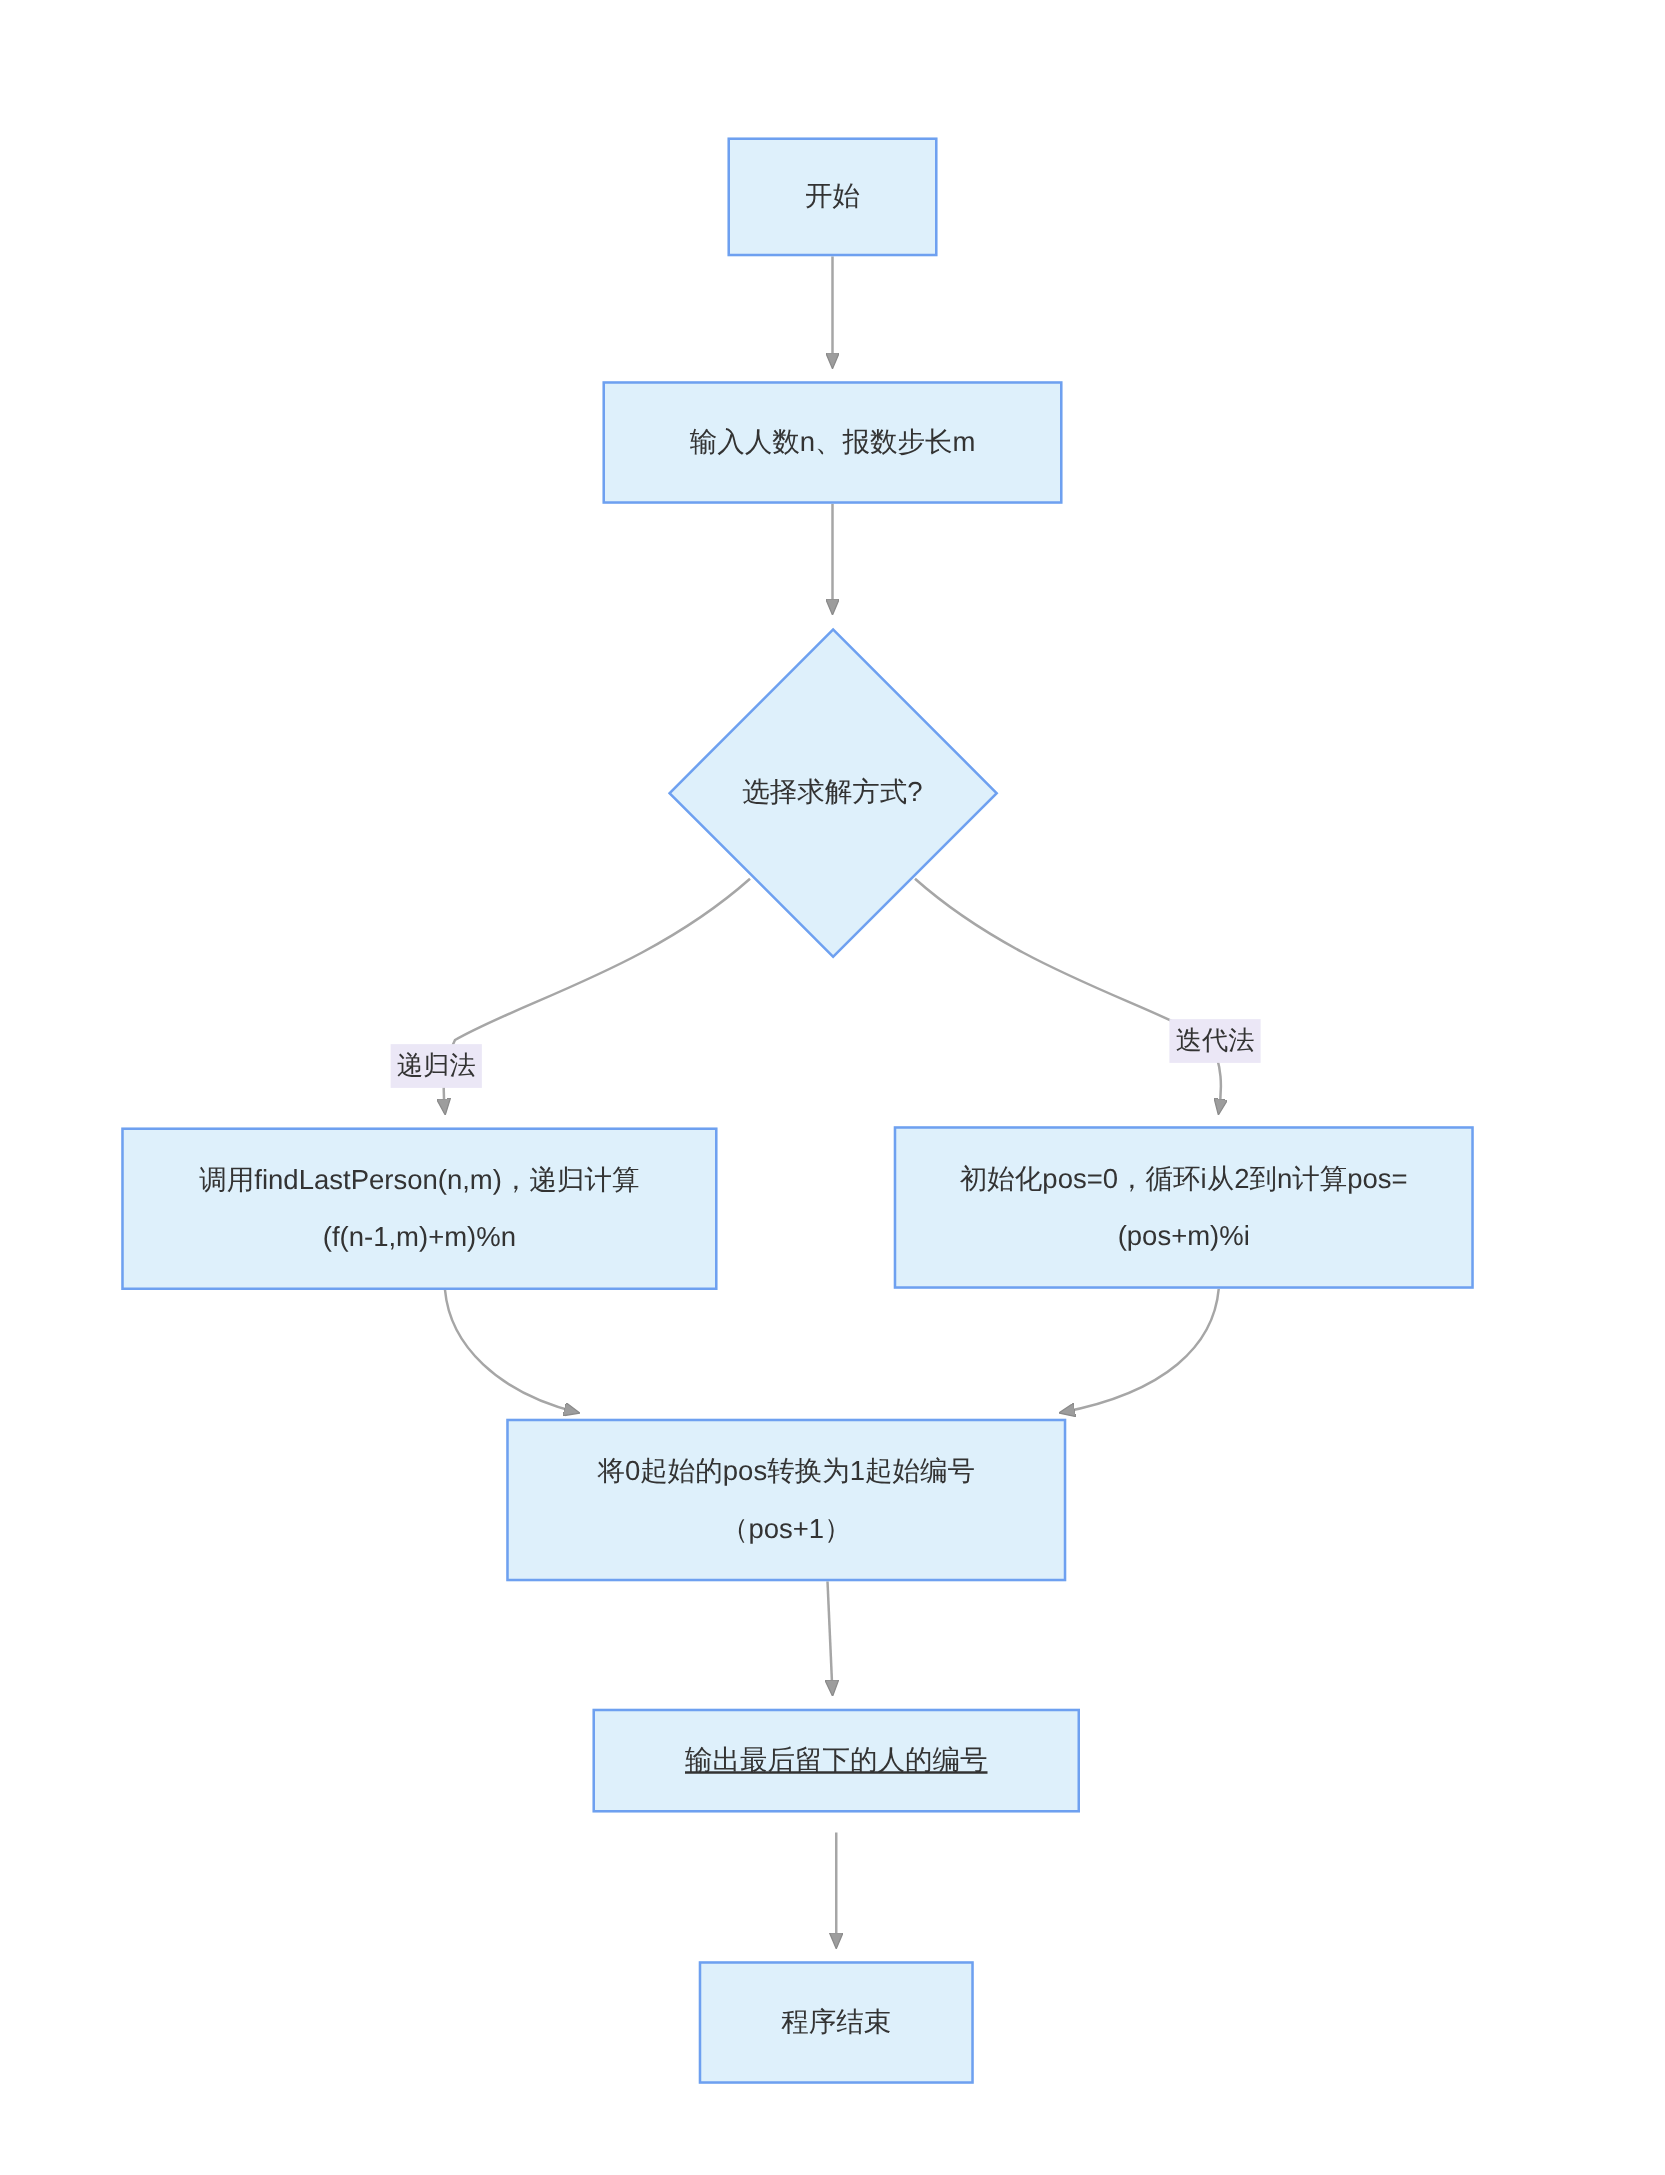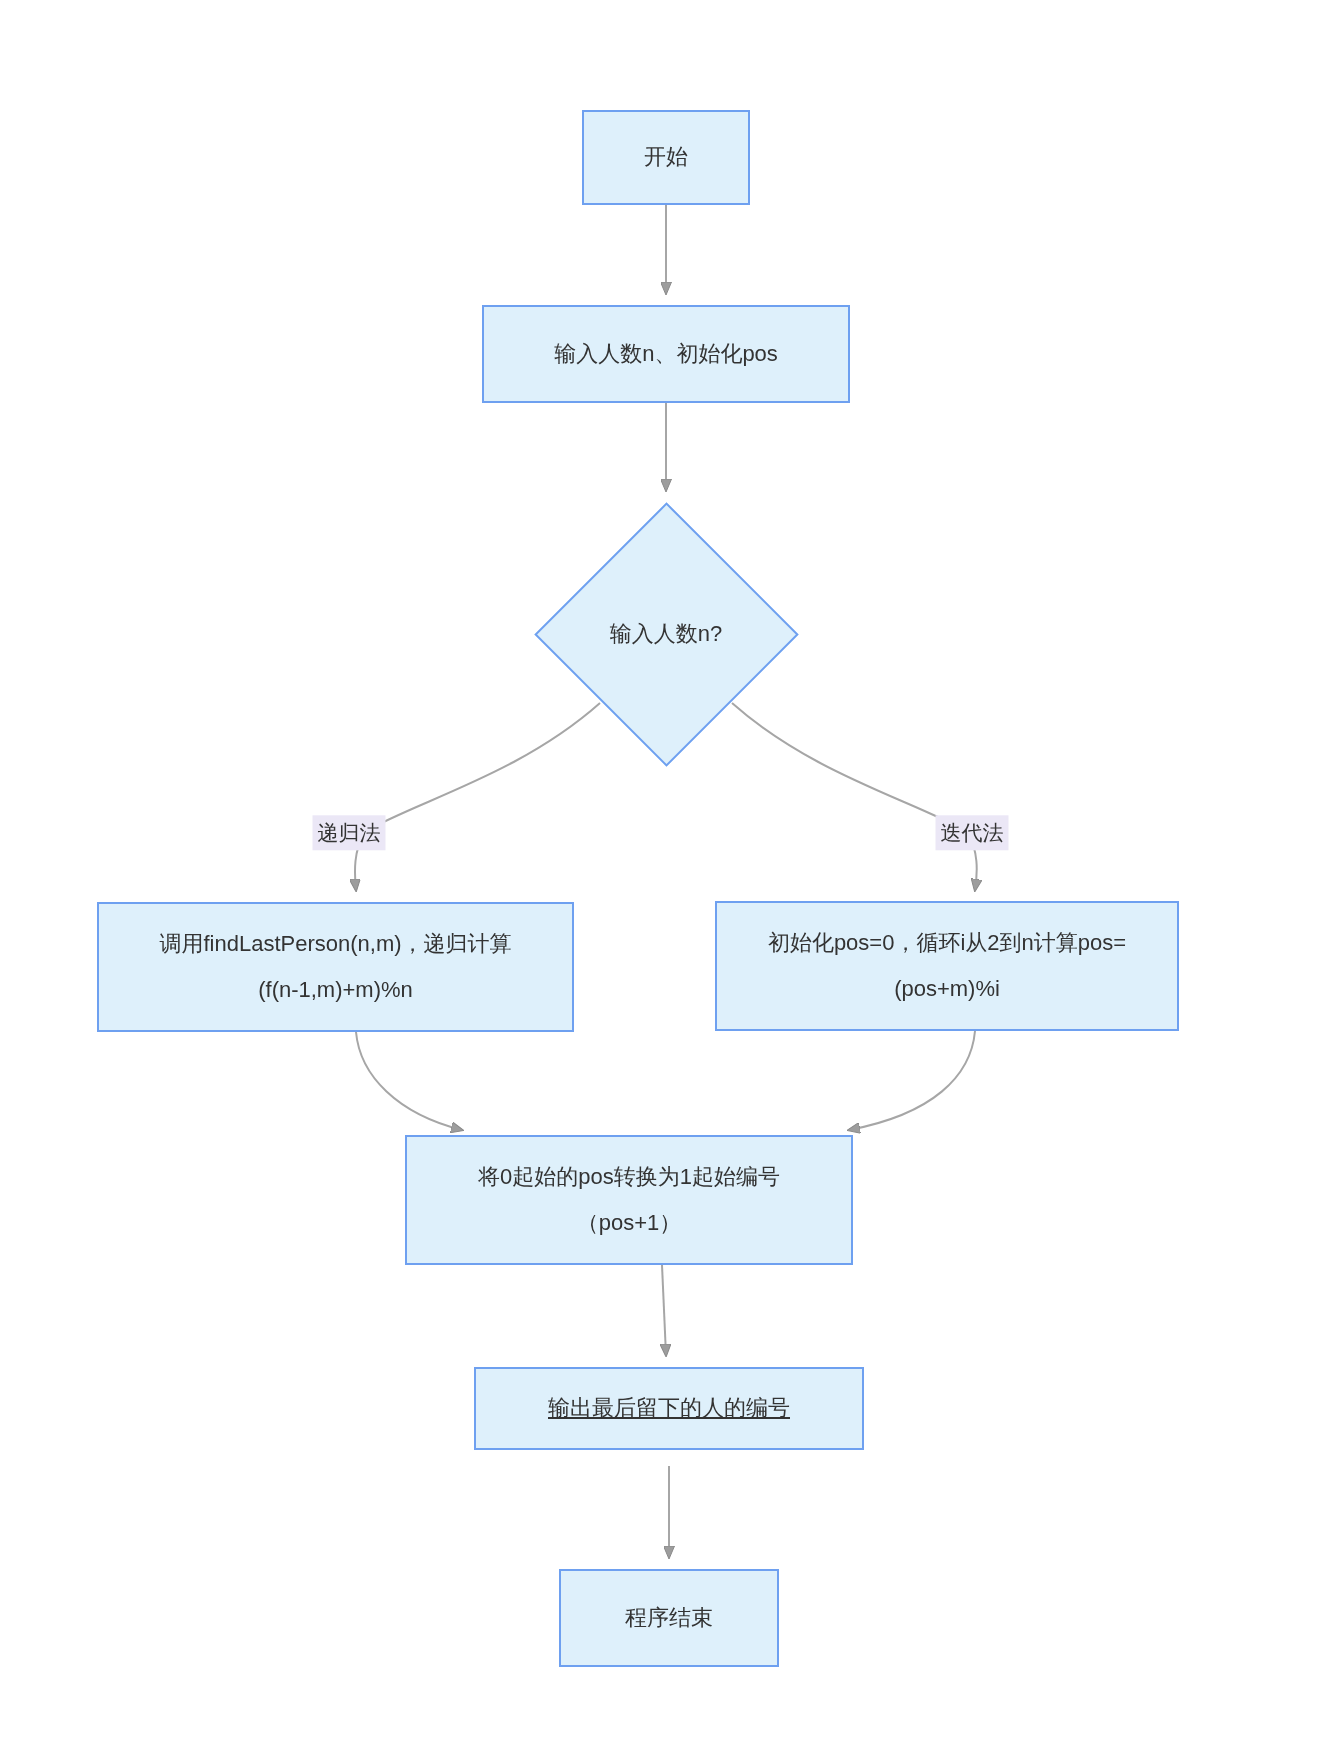--- a/index.html
+++ b/index.html
@@ -98,29 +98,29 @@
     <path class="edge" d="M 975 1017 C 971 1062 933 1100 849 1116" marker-end="url(#arrow)"></path>
     <path class="edge" d="M 662 1251 L 666 1341" marker-end="url(#arrow)"></path>
     <path class="edge" d="M 669 1452 L 669 1543" marker-end="url(#arrow)"></path>
   </svg>
 
   <div class="node" style="left:582px; top:96px; width:168px; height:95px;">
     <span>开始</span>
   </div>
 
   <div class="node" style="left:482px; top:291px; width:368px; height:98px;">
-    <span>输入人数n、初始化pos</span>
+    <span>输入人数n、报数步长m</span>
   </div>
 
   <div class="diamond-shape" style="left:573px; top:527px;"></div>
   <div class="diamond-label" style="left:551px; top:590px;">
-    <span>输入人数n?</span>
+    <span>选择求解方式?</span>
   </div>
 
-  <div class="edge-label" style="left:349px; top:819px;">
+  <div class="edge-label" style="left:349px; top:839px;">
     <span>递归法</span>
   </div>
   <div class="edge-label" style="left:972px; top:819px;">
     <span>迭代法</span>
   </div>
 
   <div class="node" style="left:97px; top:888px; width:477px; height:130px;">
     <span>调用findLastPerson(n,m)，递归计算</span>
     <span>(f(n-1,m)+m)%n</span>
   </div>

